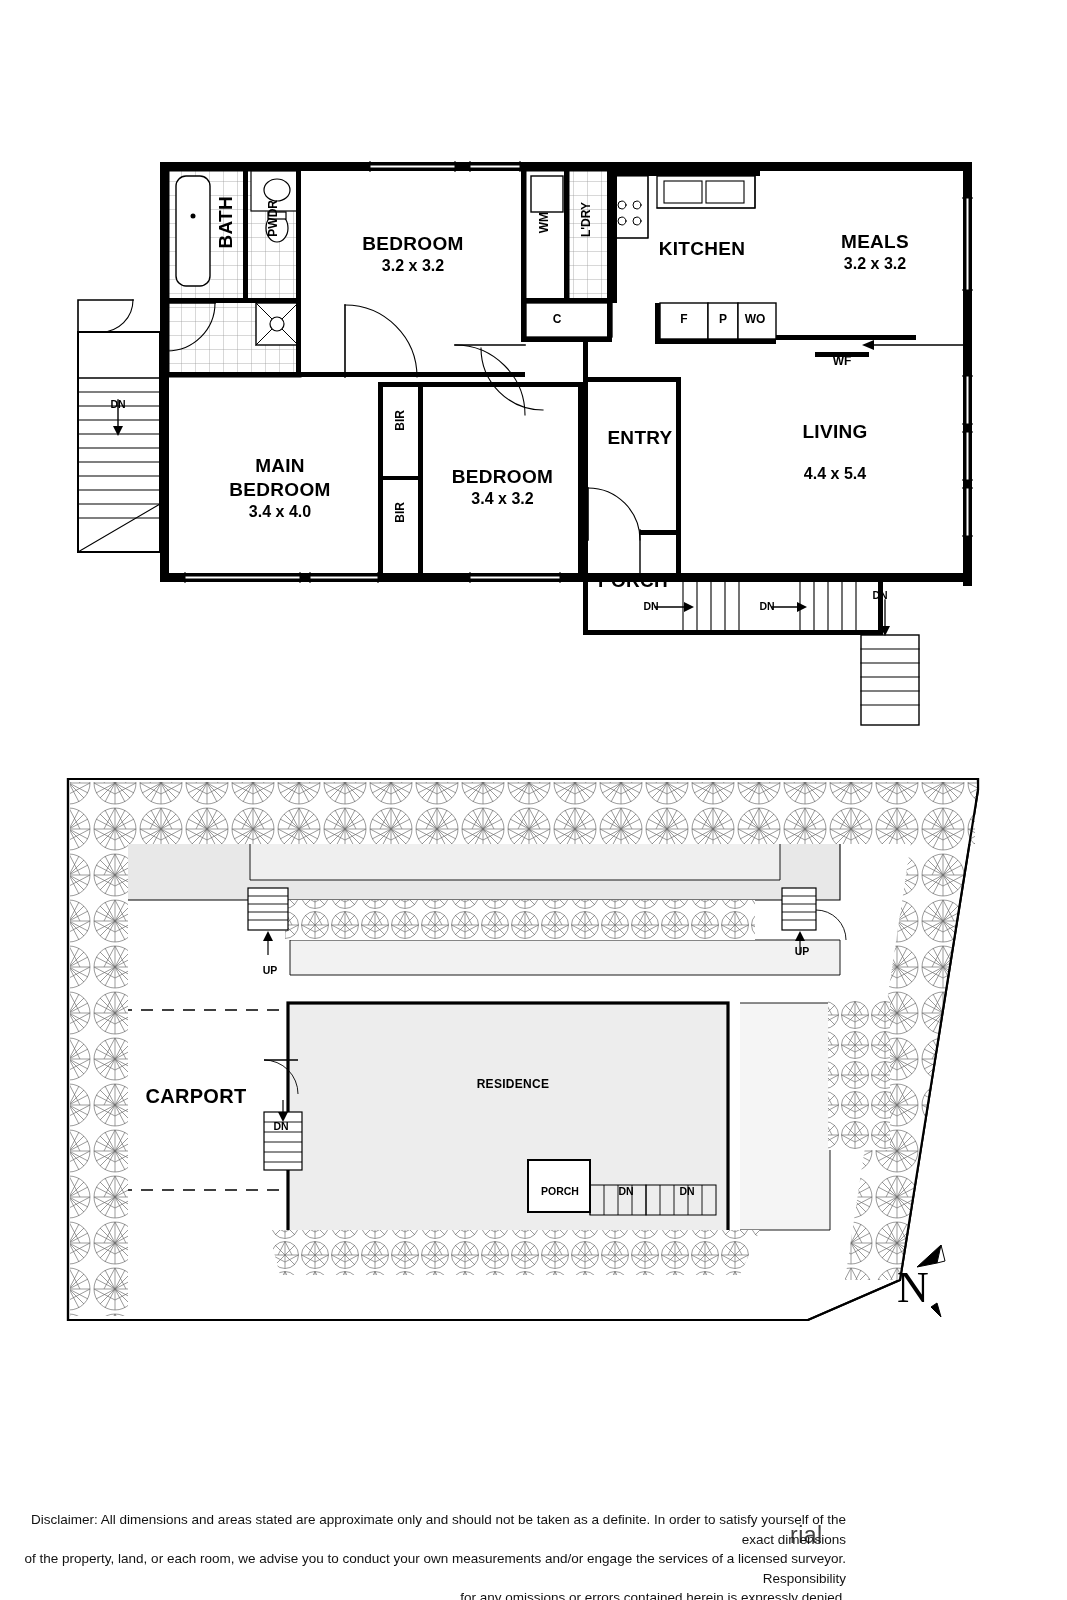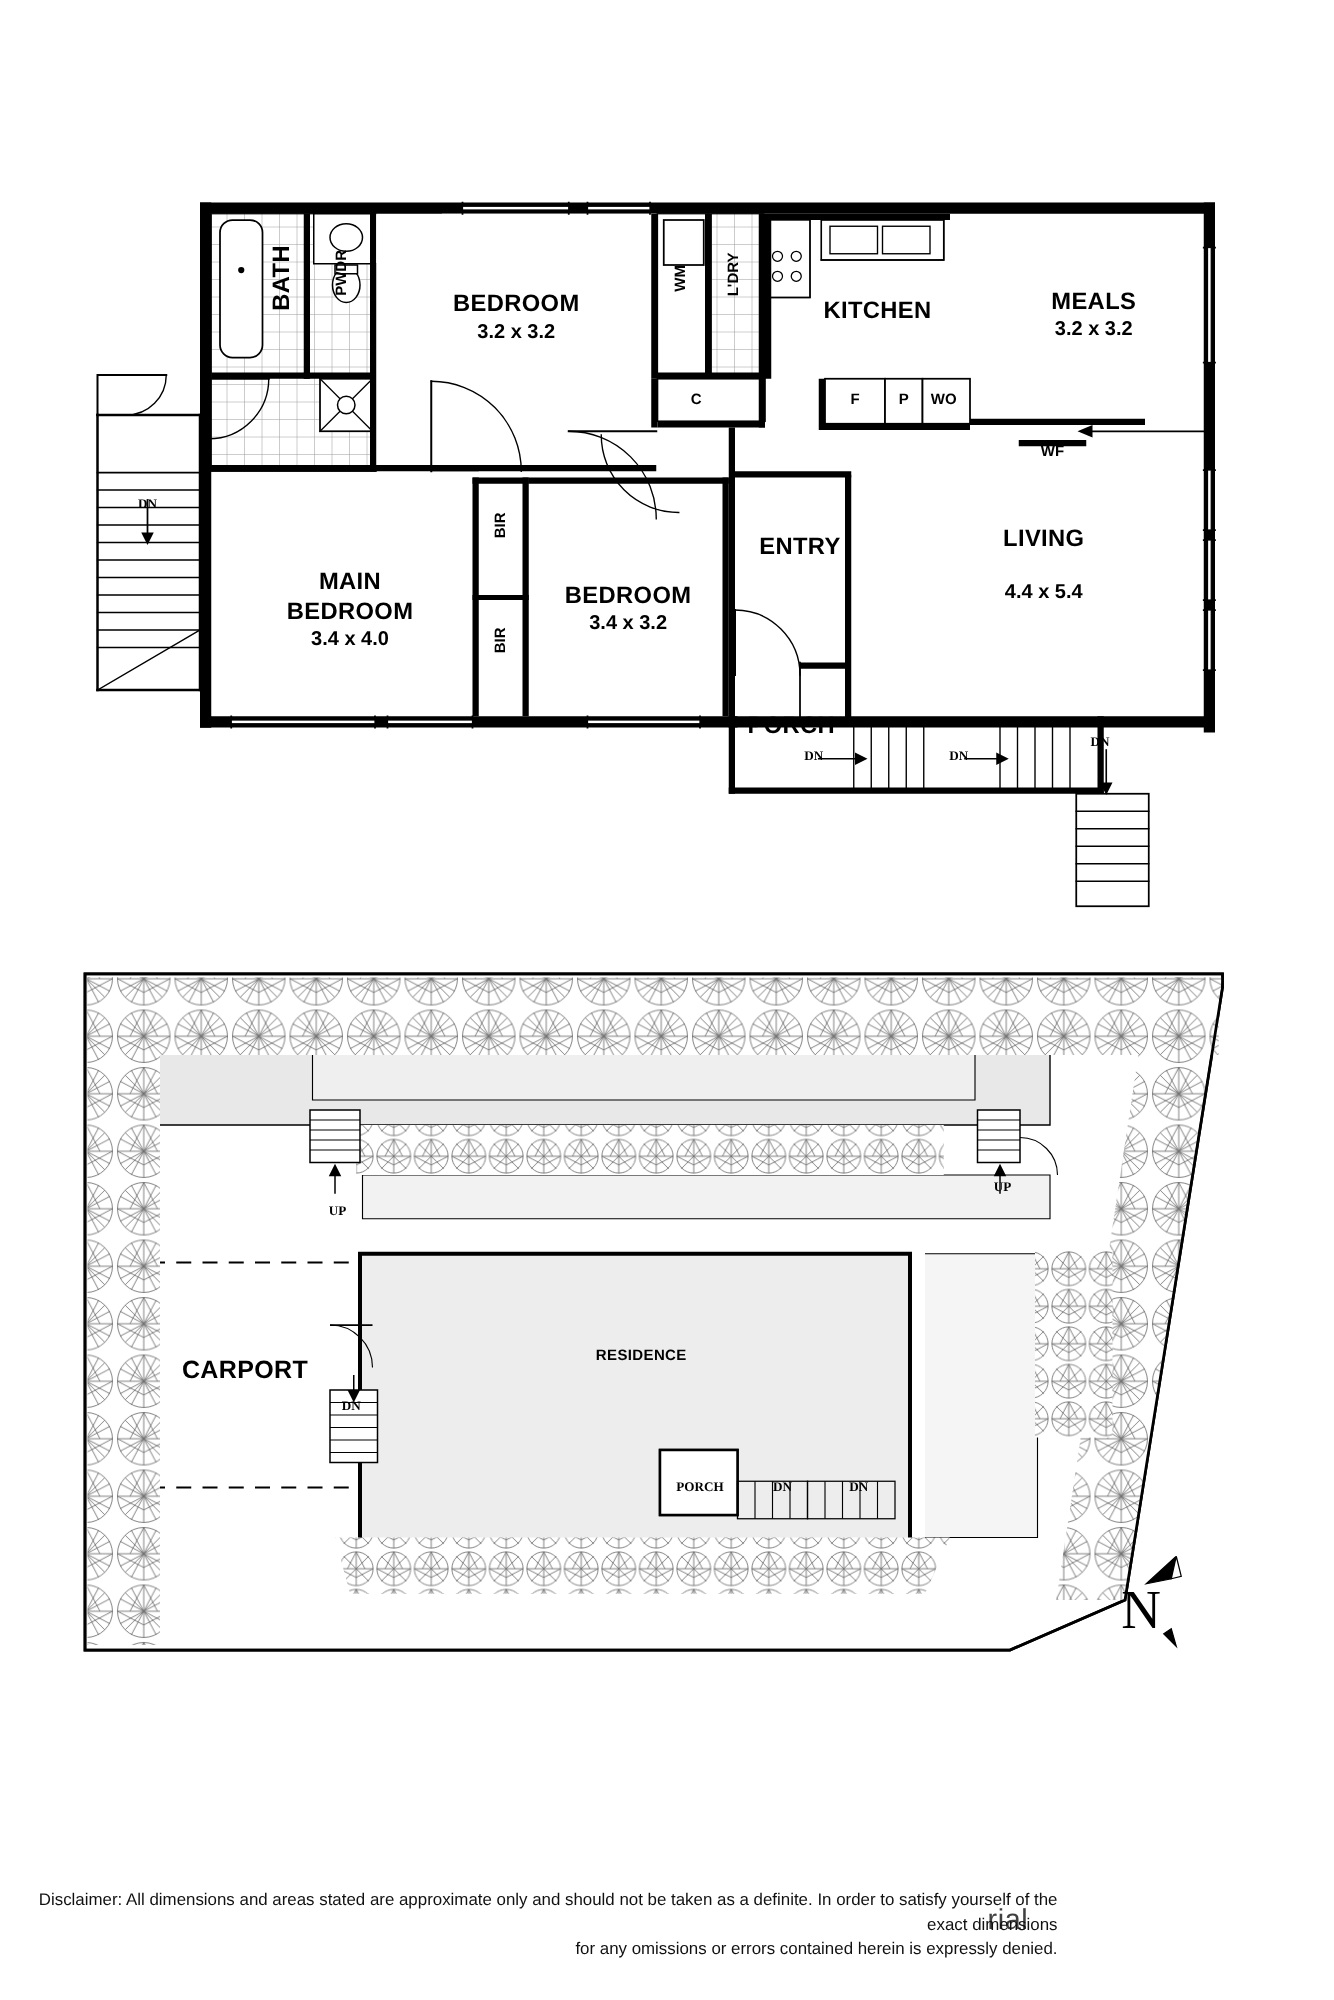--- a/index.html
+++ b/index.html
@@ -41,21 +41,20 @@
     font-size: 16px;
     font-weight: bold;
   }
   .small-lbl {
     font-size: 12px;
     font-weight: bold;
   }
   .tiny-lbl {
     font-size: 10.5px;
     font-weight: bold;
-    font-family: Liberation Serif, serif;
   }
   .vert {
     writing-mode: vertical-rl;
     text-orientation: mixed;
     transform: rotate(180deg);
   }
   .disclaimer {
     position: absolute;
     left: 0;
     top: 1510px;
@@ -433,16 +432,17 @@
     <path d="M24 22 L48 0 L44 18 Z" fill="#000" stroke="#000" stroke-width="1"></path>
     <path d="M44 18 L48 0 L52 16 Z" fill="#fff" stroke="#000" stroke-width="1"></path>
     <path d="M38 62 L48 72 L44 58 Z" fill="#000" stroke="#000" stroke-width="1"></path>
   </svg>
   <div class="north-letter">N</div>
 
   <div class="watermark">rial</div>
 
   <div class="disclaimer">
     <div>Disclaimer: All dimensions and areas stated are approximate only and should not be taken as a definite. In order to satisfy yourself of the exact dimensions</div>
+    <div>of the property, land, or each room, we advise you to conduct your own measurements and/or engage the services of a licensed surveyor. Responsibility</div>
     <div>for any omissions or errors contained herein is expressly denied.</div>
   </div>
 
 </div>
 
 </body></html>

